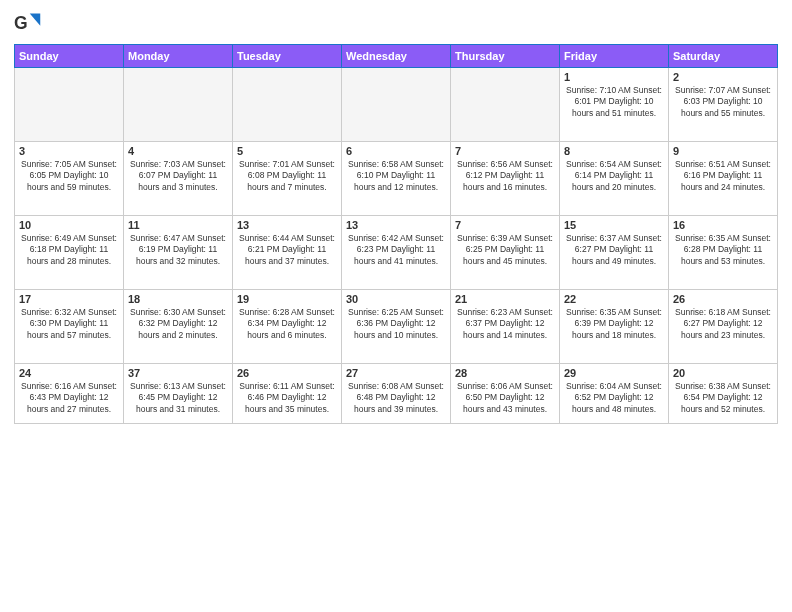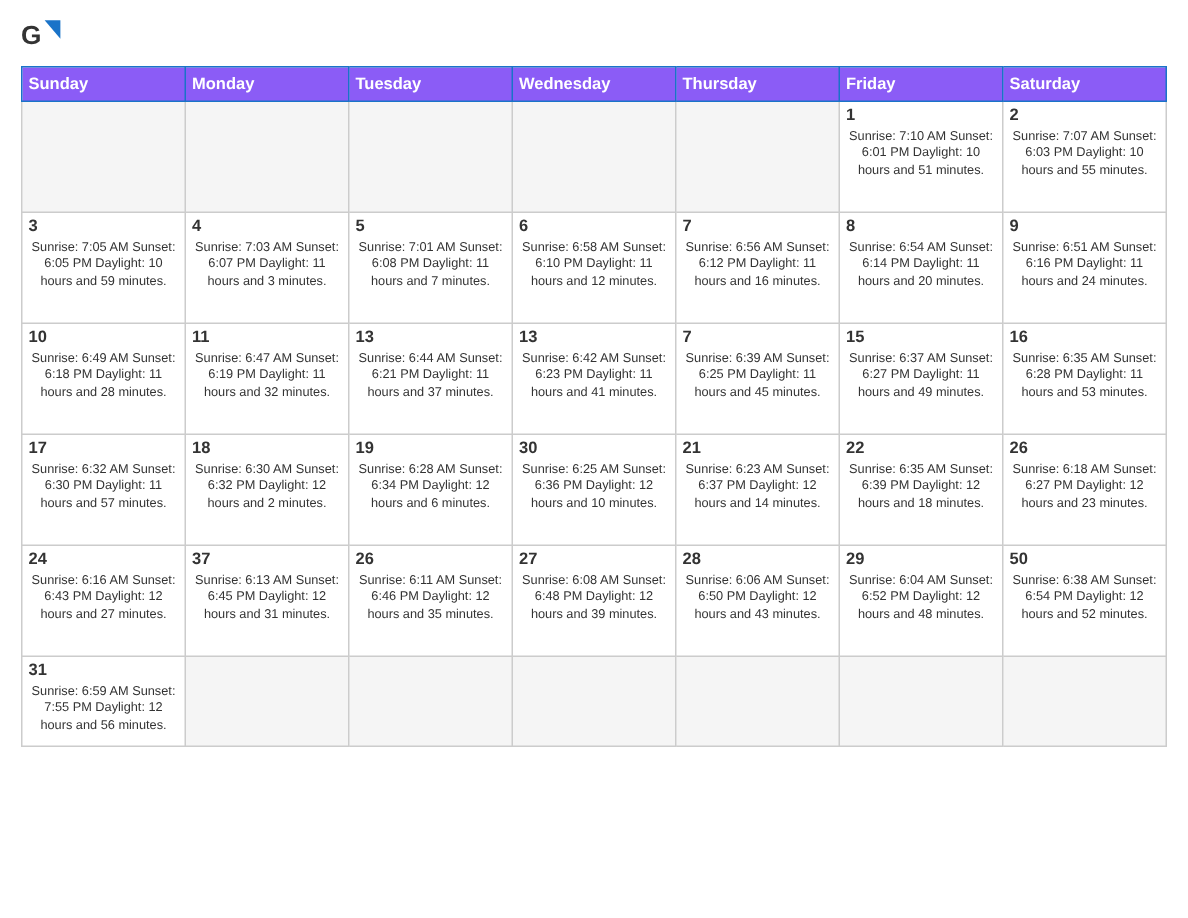--- a/index.html
+++ b/index.html
@@ -341,37 +341,22 @@
 and 43 minutes.</div>
           </td>
           <td>
             <span class="day-number">29</span>
             <div class="day-info">Sunrise: 6:04 AM
 Sunset: 6:52 PM
 Daylight: 12 hours
 and 48 minutes.</div>
           </td>
           <td>
-            <span class="day-number">50</span>
+            <span class="day-number">20</span>
             <div class="day-info">Sunrise: 6:38 AM
 Sunset: 6:54 PM
 Daylight: 12 hours
 and 52 minutes.</div>
           </td>
-        </tr>
-        <tr>
-          <td>
-            <span class="day-number">31</span>
-            <div class="day-info">Sunrise: 6:59 AM
-Sunset: 7:55 PM
-Daylight: 12 hours
-and 56 minutes.</div>
-          </td>
-          <td class="empty-cell"></td>
-          <td class="empty-cell"></td>
-          <td class="empty-cell"></td>
-          <td class="empty-cell"></td>
-          <td class="empty-cell"></td>
-          <td class="empty-cell"></td>
         </tr>
       </tbody>
   </table>
 </div>
 
 </body></html>

